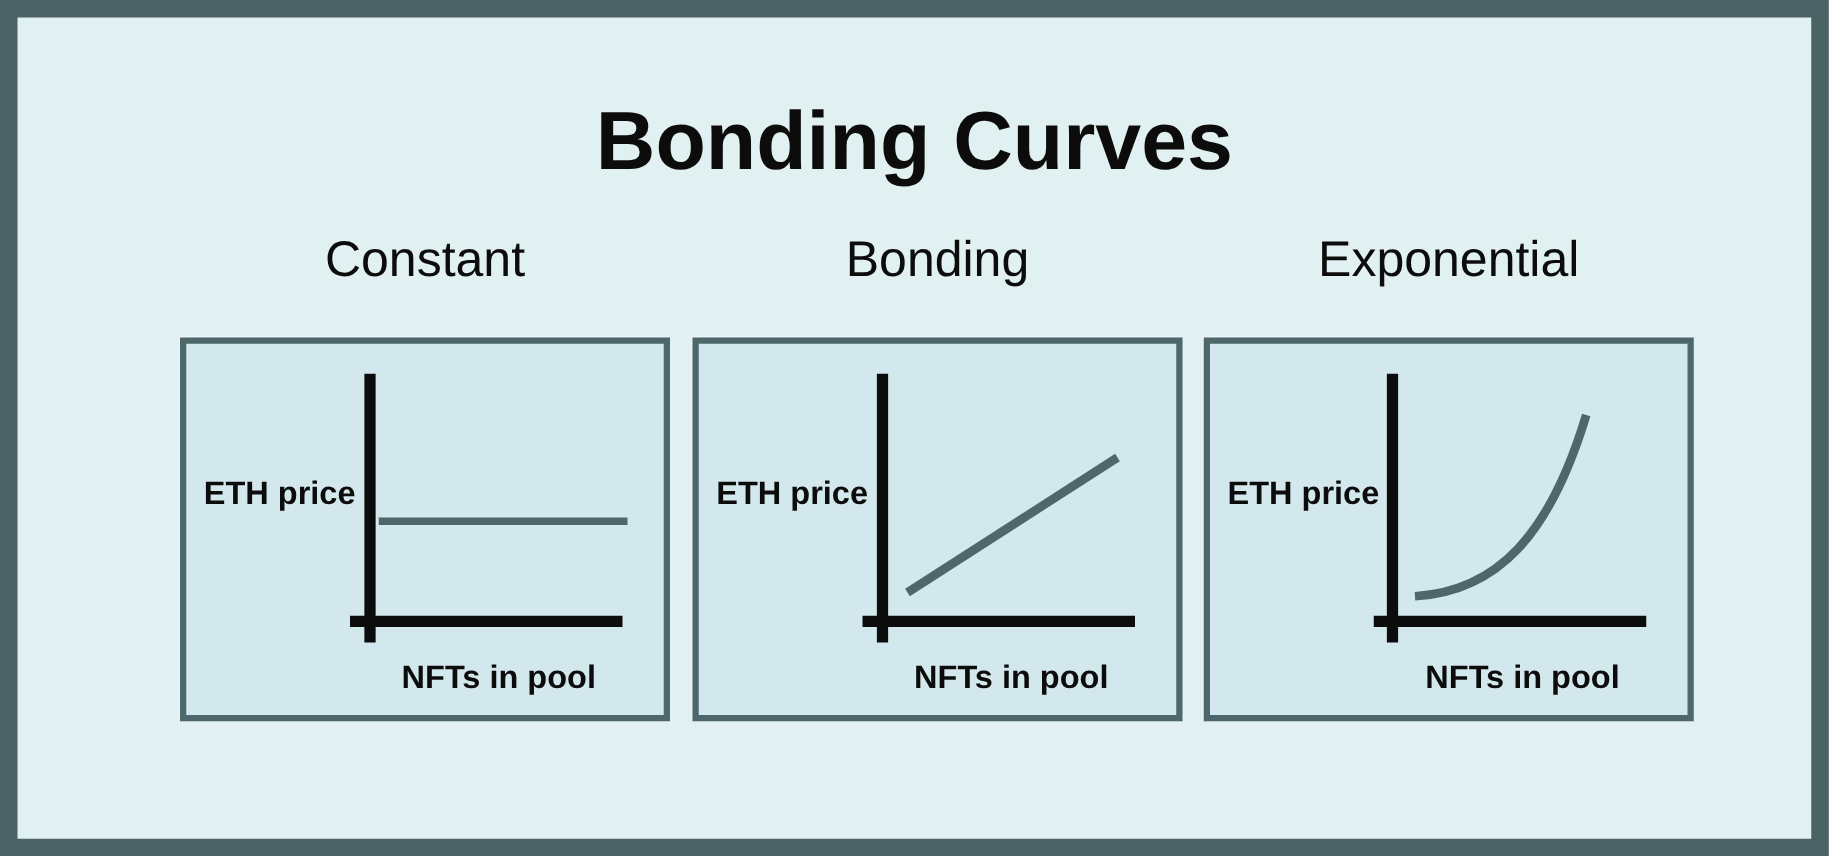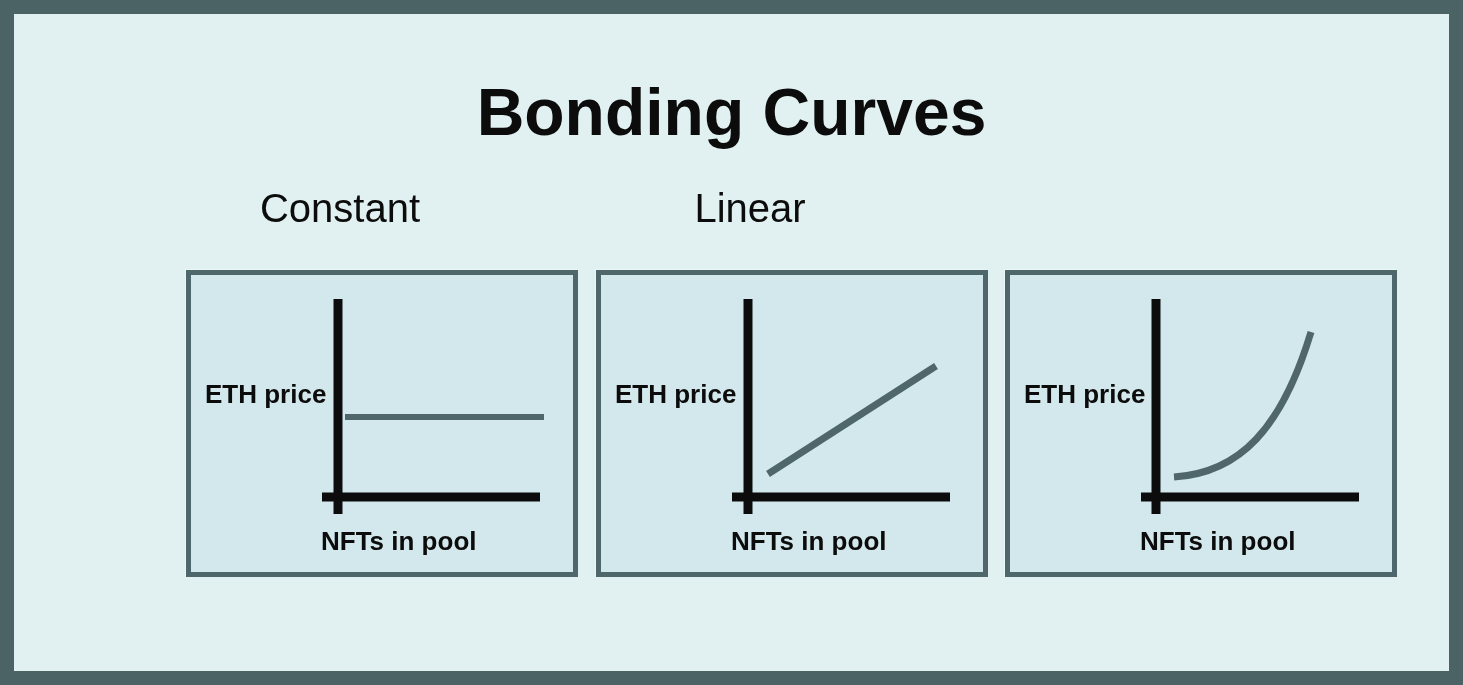--- a/index.html
+++ b/index.html
@@ -42,21 +42,20 @@
     color:var(--ink);
   }
   .panel-box{
     position:absolute;
     top:256px;
     width:392px;
     height:307px;
     background:var(--panel-fill);
     border:5px solid var(--panel-border);
     box-shadow:-1px -1px 0 rgba(255,255,255,0.45);
-    margin-left:42px;
   }
   .panel-box svg{
     position:absolute;
     left:0; top:0;
     width:382px;
     height:297px;
     display:block;
   }
   .y-label{
     position:absolute;
@@ -65,21 +64,21 @@
     font-size:26px;
     font-weight:800;
     color:var(--ink);
     white-space:nowrap;
   }
   .x-label{
     position:absolute;
     left:130px;
     width:240px;
     top:251px;
-    text-align:left;
+    text-align:center;
     font-size:26px;
     font-weight:800;
     color:var(--ink);
     white-space:nowrap;
   }
   .col-0 .panel-box, .col-0.panel-heading{left:130px;}
   .col-1 .panel-box, .col-1.panel-heading{left:540px;}
   .col-2 .panel-box, .col-2.panel-heading{left:949px;}
 </style>
 </head>
@@ -93,31 +92,32 @@
   <div class="panel-box col-0" style="left:130px">
     <svg viewBox="0 0 382 297">
       <line x1="147" y1="24" x2="147" y2="239" stroke="#0c0c0c" stroke-width="9"></line>
       <line x1="131" y1="222" x2="349" y2="222" stroke="#0c0c0c" stroke-width="9"></line>
       <path d="M154,142 L353,142" stroke="#4f666a" stroke-width="6" fill="none"></path>
     </svg>
     <div class="y-label">ETH price</div>
     <div class="x-label">NFTs in pool</div>
   </div>
 
-  <div class="panel-heading col-1">Linear</div>
+  <div class="panel-heading col-1">Bonding</div>
   <div class="panel-box col-1" style="left:540px">
     <svg viewBox="0 0 382 297">
       <line x1="147" y1="24" x2="147" y2="239" stroke="#0c0c0c" stroke-width="9"></line>
       <line x1="131" y1="222" x2="349" y2="222" stroke="#0c0c0c" stroke-width="9"></line>
       <path d="M167,199 L335,91" stroke="#4f666a" stroke-width="7" fill="none"></path>
     </svg>
     <div class="y-label">ETH price</div>
     <div class="x-label">NFTs in pool</div>
   </div>
 
+  <div class="panel-heading col-2">Exponential</div>
   <div class="panel-box col-2" style="left:949px">
     <svg viewBox="0 0 382 297">
       <line x1="146" y1="24" x2="146" y2="239" stroke="#0c0c0c" stroke-width="9"></line>
       <line x1="131" y1="222" x2="349" y2="222" stroke="#0c0c0c" stroke-width="9"></line>
       <path d="M164,202 C230,198 272,153 301,57" stroke="#4f666a" stroke-width="7" fill="none"></path>
     </svg>
     <div class="y-label">ETH price</div>
     <div class="x-label">NFTs in pool</div>
   </div>
 

